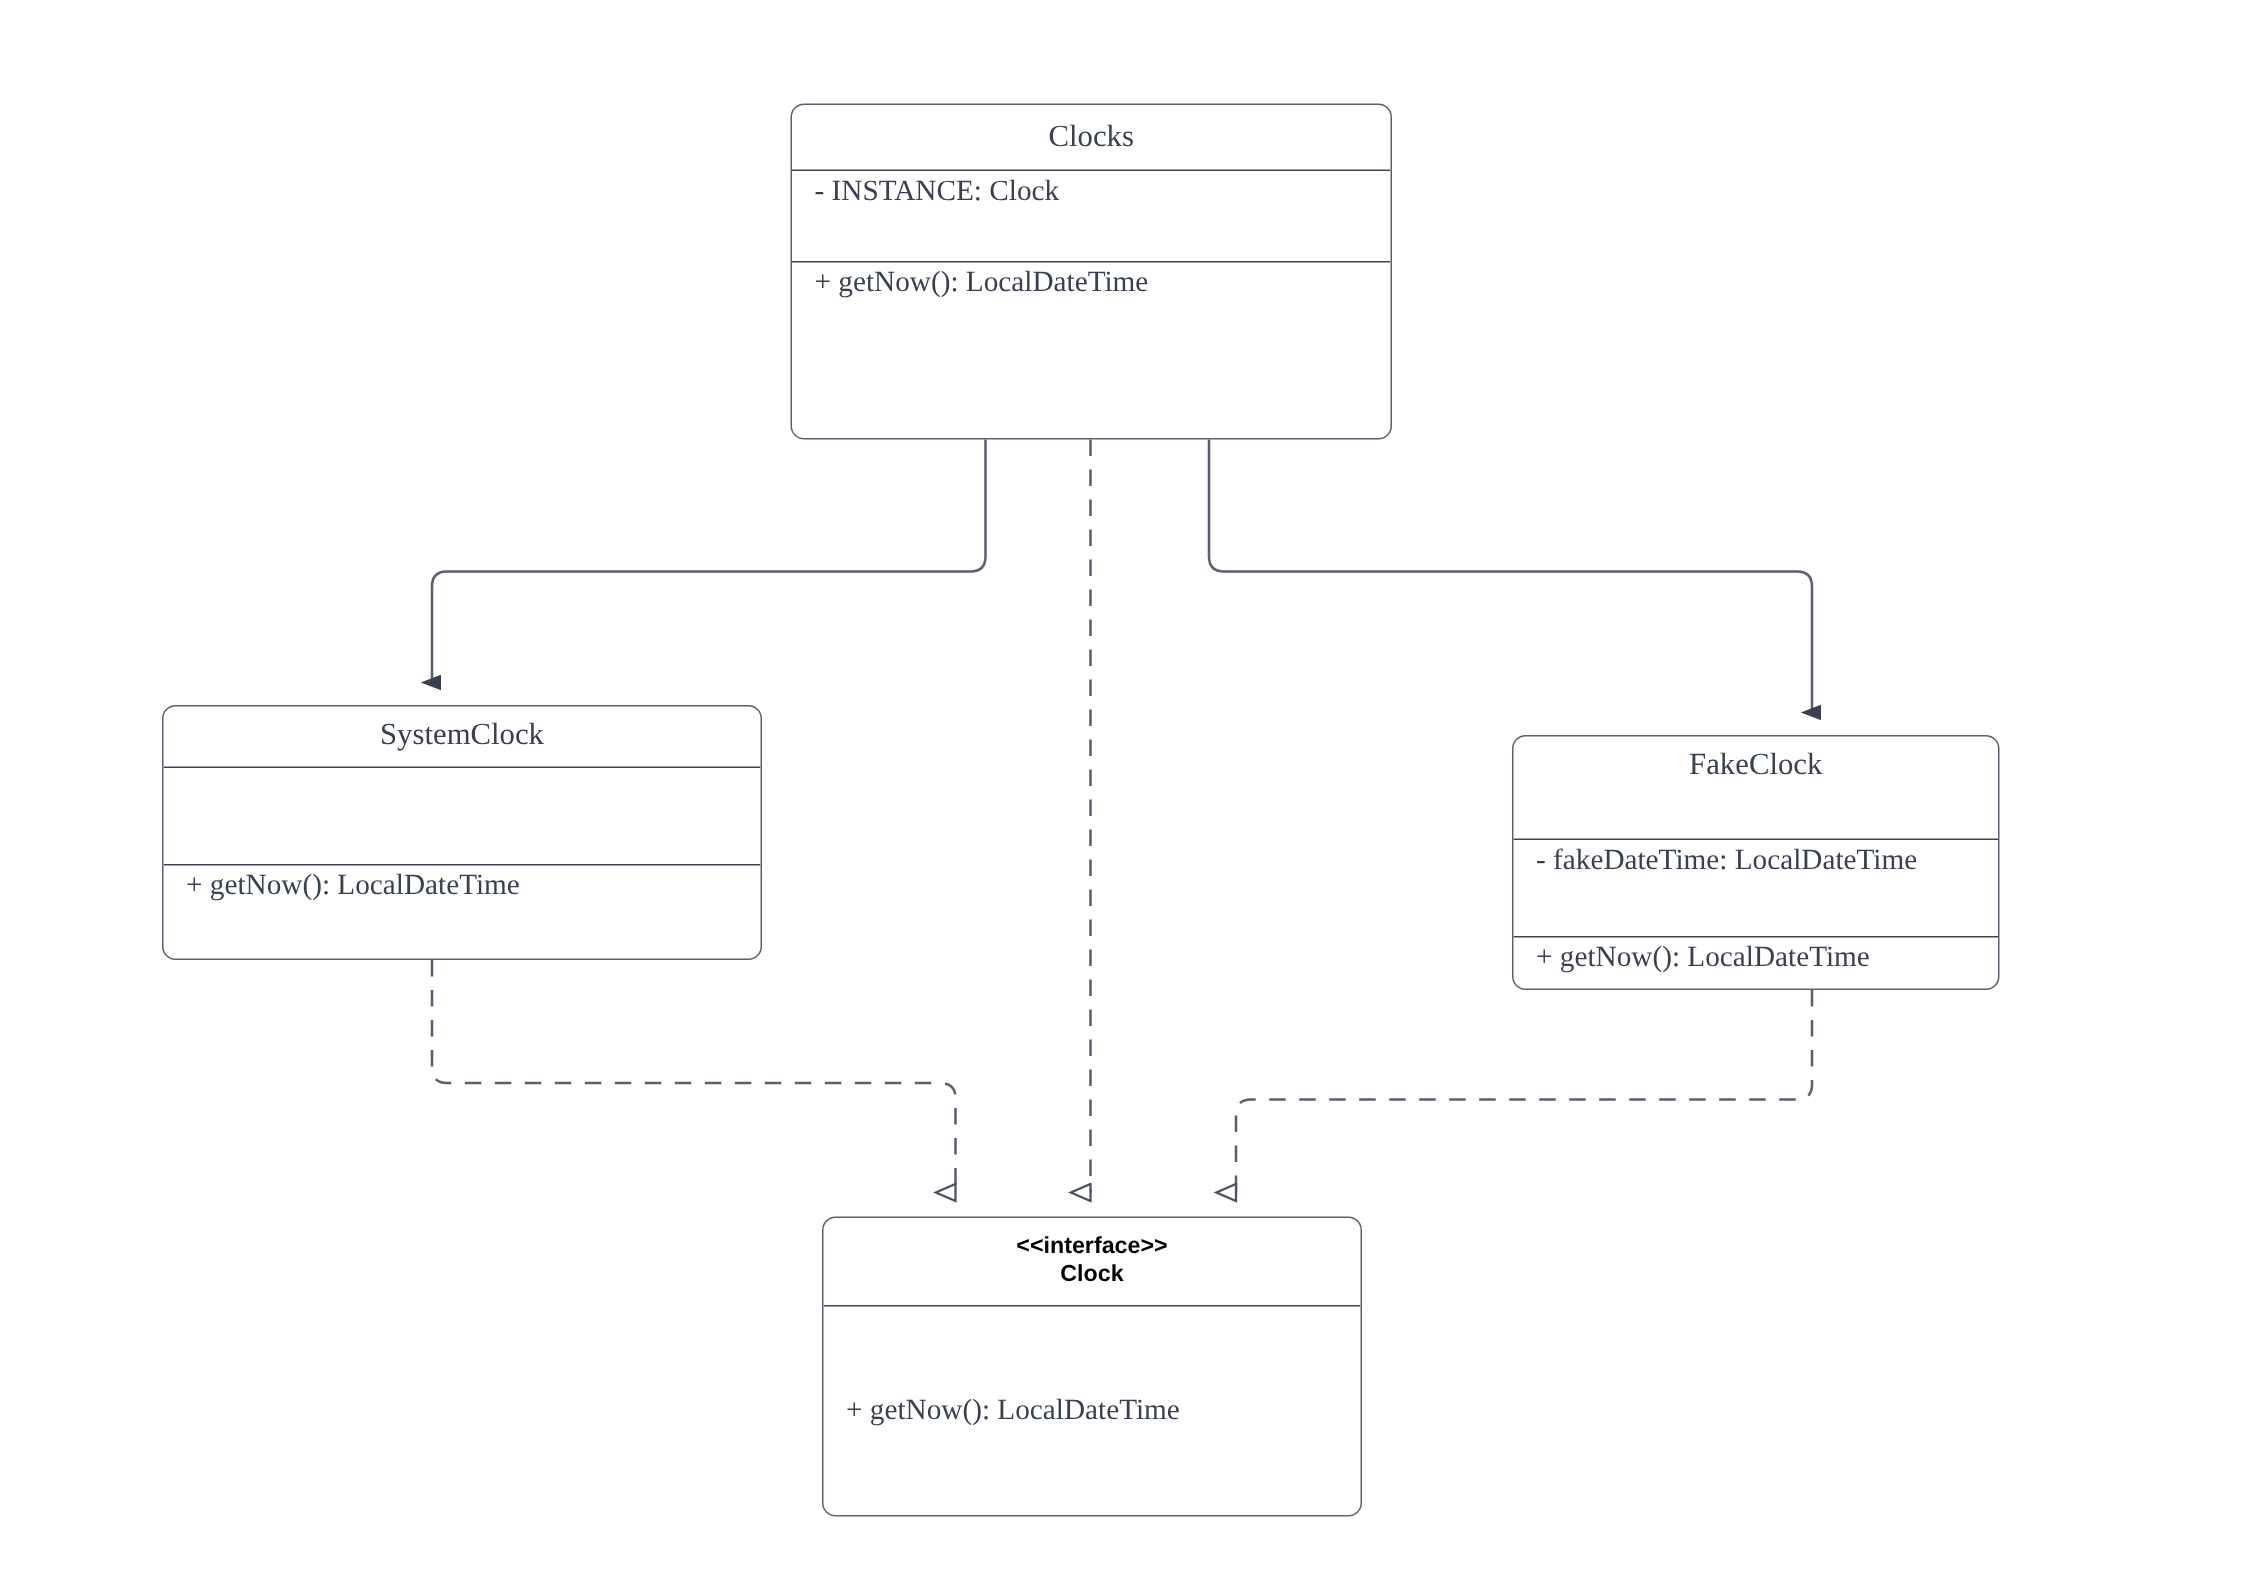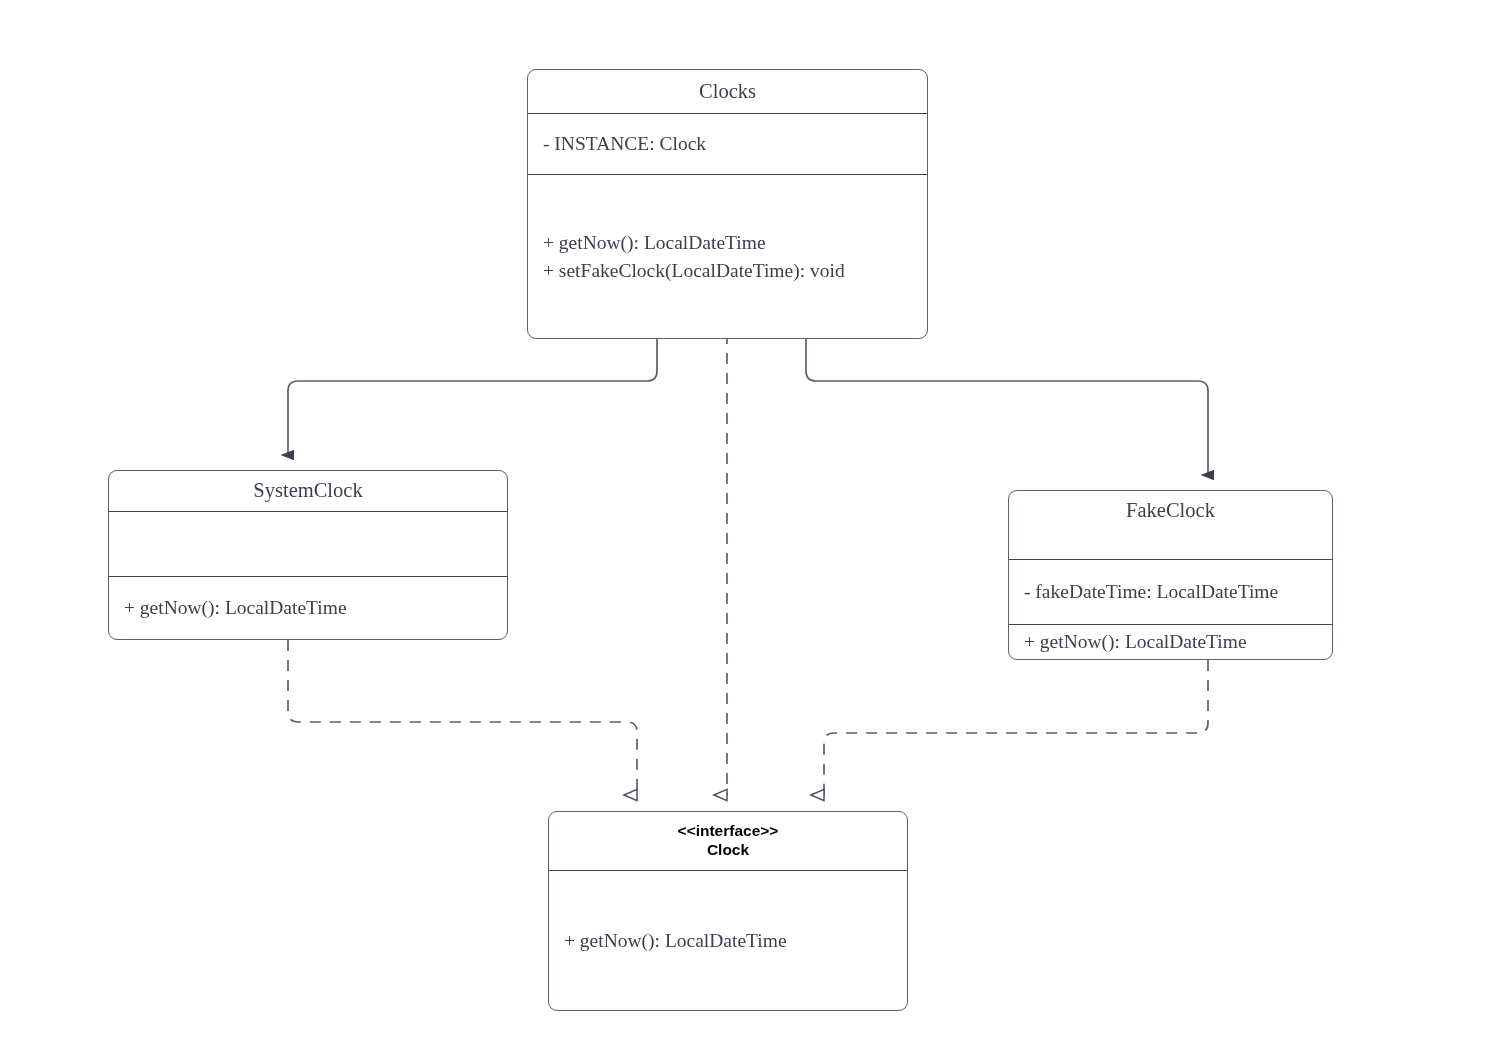--- a/index.html
+++ b/index.html
@@ -74,21 +74,20 @@
   .iface-name {
     font-family: "Liberation Sans", "DejaVu Sans", sans-serif;
     font-weight: bold;
     font-size: 15.5px;
     color: #000000;
     white-space: nowrap;
   }
   .member-list {
     display: flex;
     flex-direction: column;
-    justify-content: center;
     padding-left: 15px;
     padding-right: 10px;
   }
   .member {
     font-family: "Liberation Serif", "DejaVu Serif", serif;
     font-size: 19.5px;
     line-height: 1.42;
     color: #39404f;
     white-space: nowrap;
   }
@@ -118,30 +117,29 @@
 
     <path d="M 806 293 L 806 371 Q 806 381 816 381 L 1198 381 Q 1208 381 1208 391 L 1208 475" fill="none" stroke="#5a6070" stroke-width="1.7" marker-end="url(#filledArrow)"></path>
 
     <path d="M 727 293 L 727 795" fill="none" stroke="#5a6070" stroke-width="1.7" stroke-dasharray="11 9" marker-end="url(#hollowTriangle)"></path>
 
     <path d="M 288 640 L 288 712 Q 288 722 298 722 L 627 722 Q 637 722 637 732 L 637 795" fill="none" stroke="#5a6070" stroke-width="1.7" stroke-dasharray="11 9" marker-end="url(#hollowTriangle)"></path>
 
     <path d="M 1208 660 L 1208 723 Q 1208 733 1198 733 L 834 733 Q 824 733 824 743 L 824 795" fill="none" stroke="#5a6070" stroke-width="1.7" stroke-dasharray="11 9" marker-end="url(#hollowTriangle)"></path>
   </svg>
 
-  <div class="uml-class" style="left:527px; top:69px; width:401px; height:270px;">
+  <div class="uml-class" style="left:527px; top:69px; width:401px; height:224px;">
     <div class="compartment cmp-title" style="height:43px;">
       <span class="cls-name">Clocks</span>
     </div>
     <div class="compartment member-list" style="height:61px;">
       <div class="member">- INSTANCE: Clock</div>
     </div>
     <div class="compartment member-list" style="flex:1 1 auto;">
       <div class="member">+ getNow(): LocalDateTime</div>
-      <div class="member">+ setFakeClock(LocalDateTime): void</div>
     </div>
   </div>
 
   <div class="uml-class" style="left:88px; top:470px; width:400px; height:170px;margin-left:20px;">
     <div class="compartment cmp-title" style="height:40px;">
       <span class="cls-name">SystemClock</span>
     </div>
     <div class="compartment member-list empty-compartment" style="height:65px;"></div>
     <div class="compartment member-list" style="flex:1 1 auto;">
       <div class="member">+ getNow(): LocalDateTime</div>

